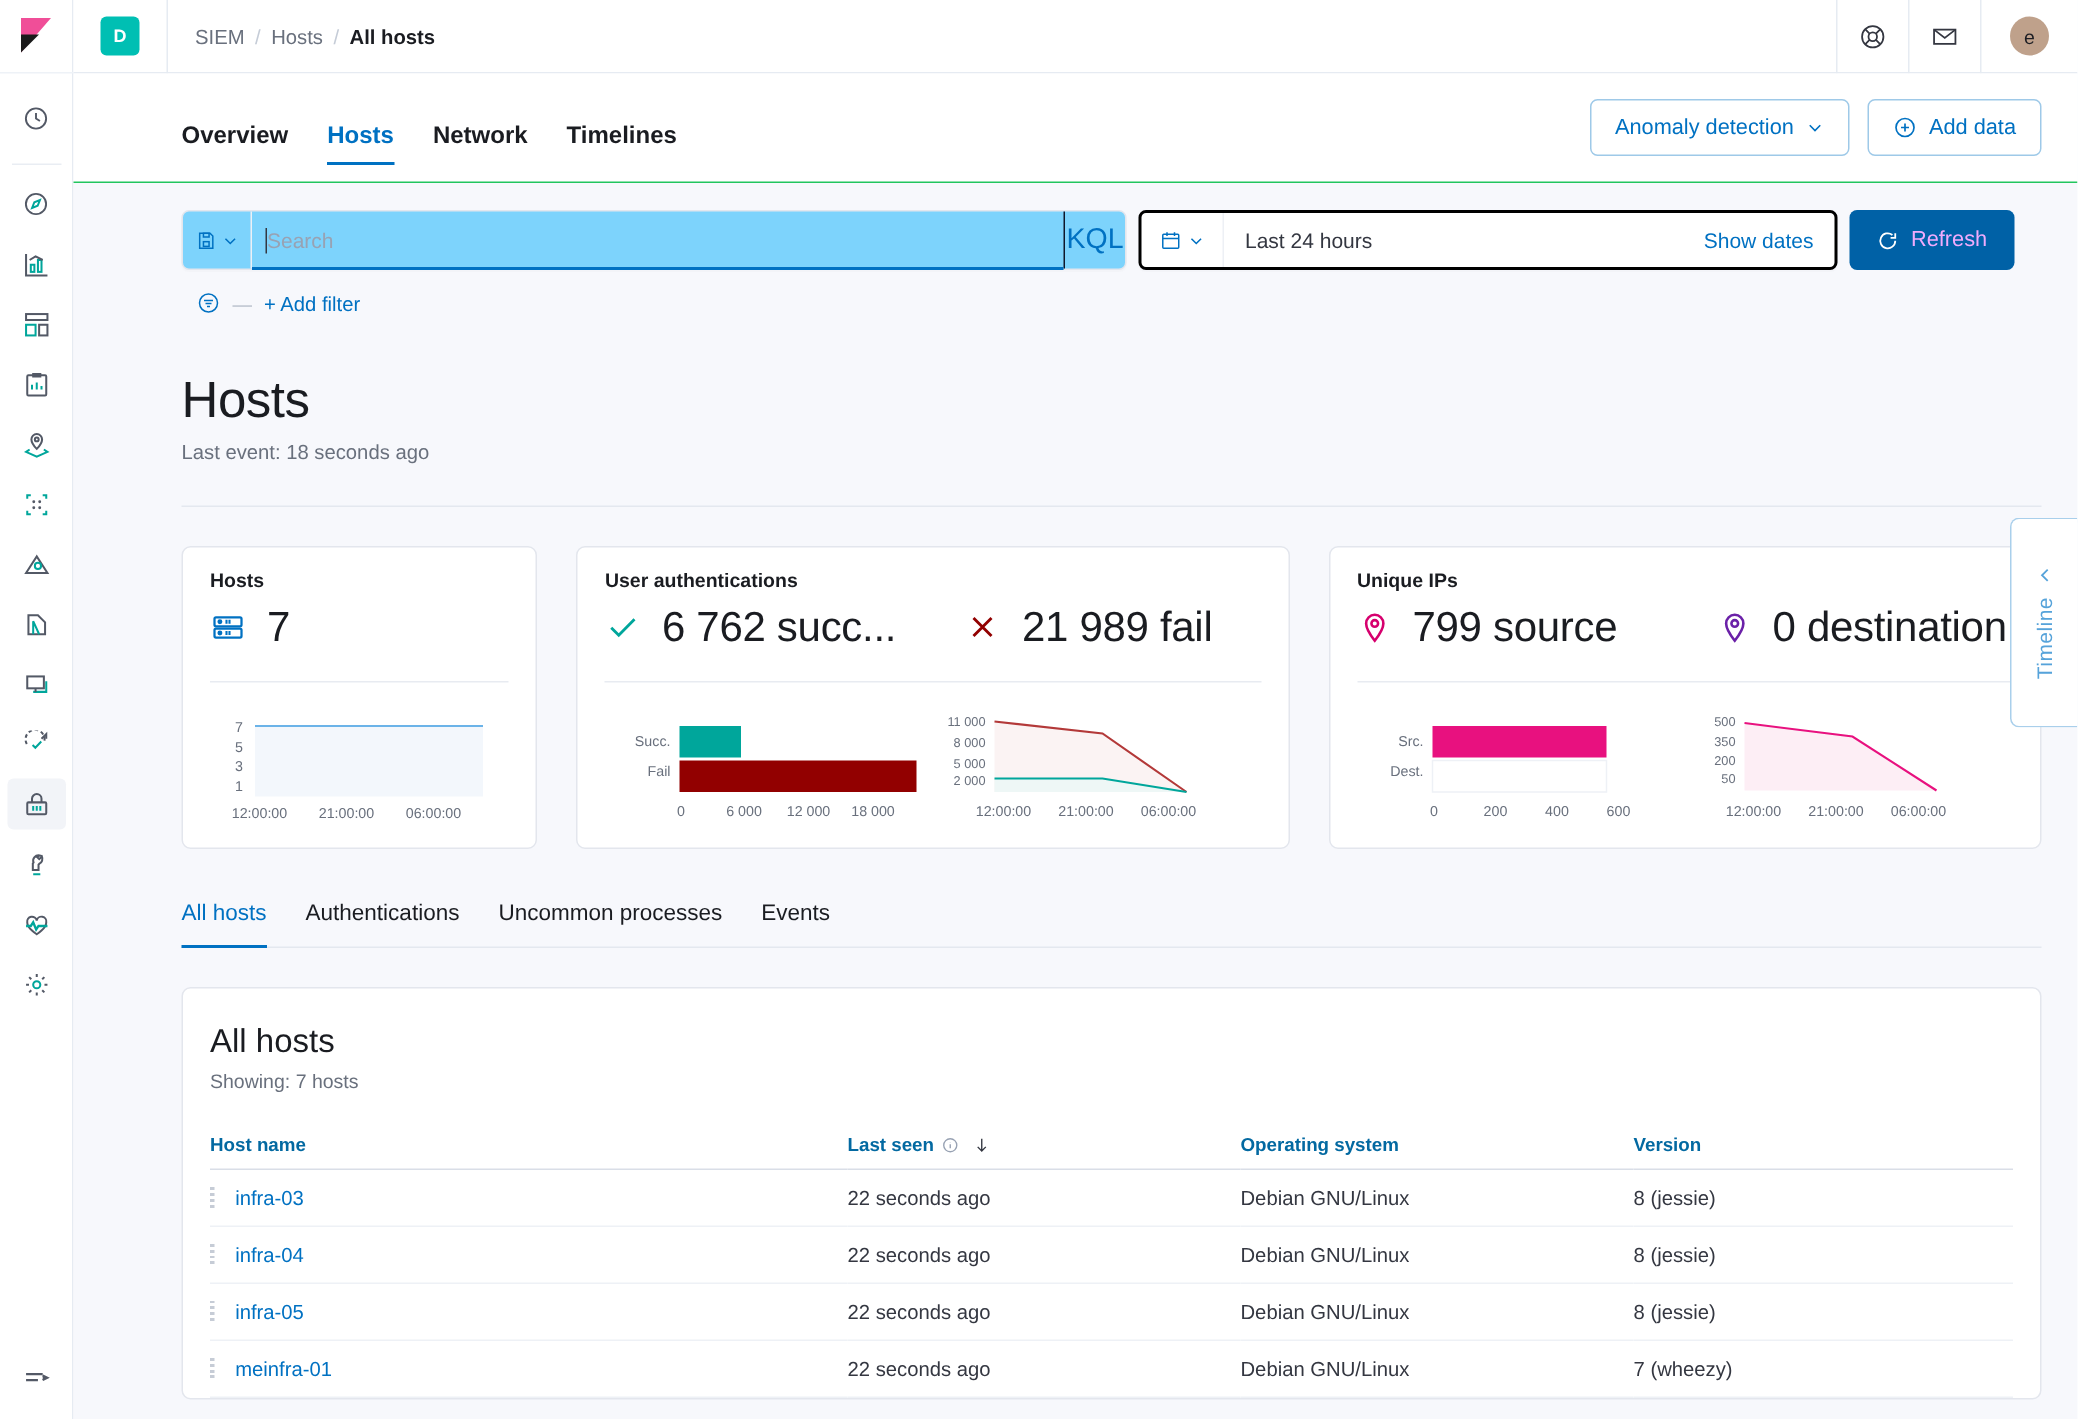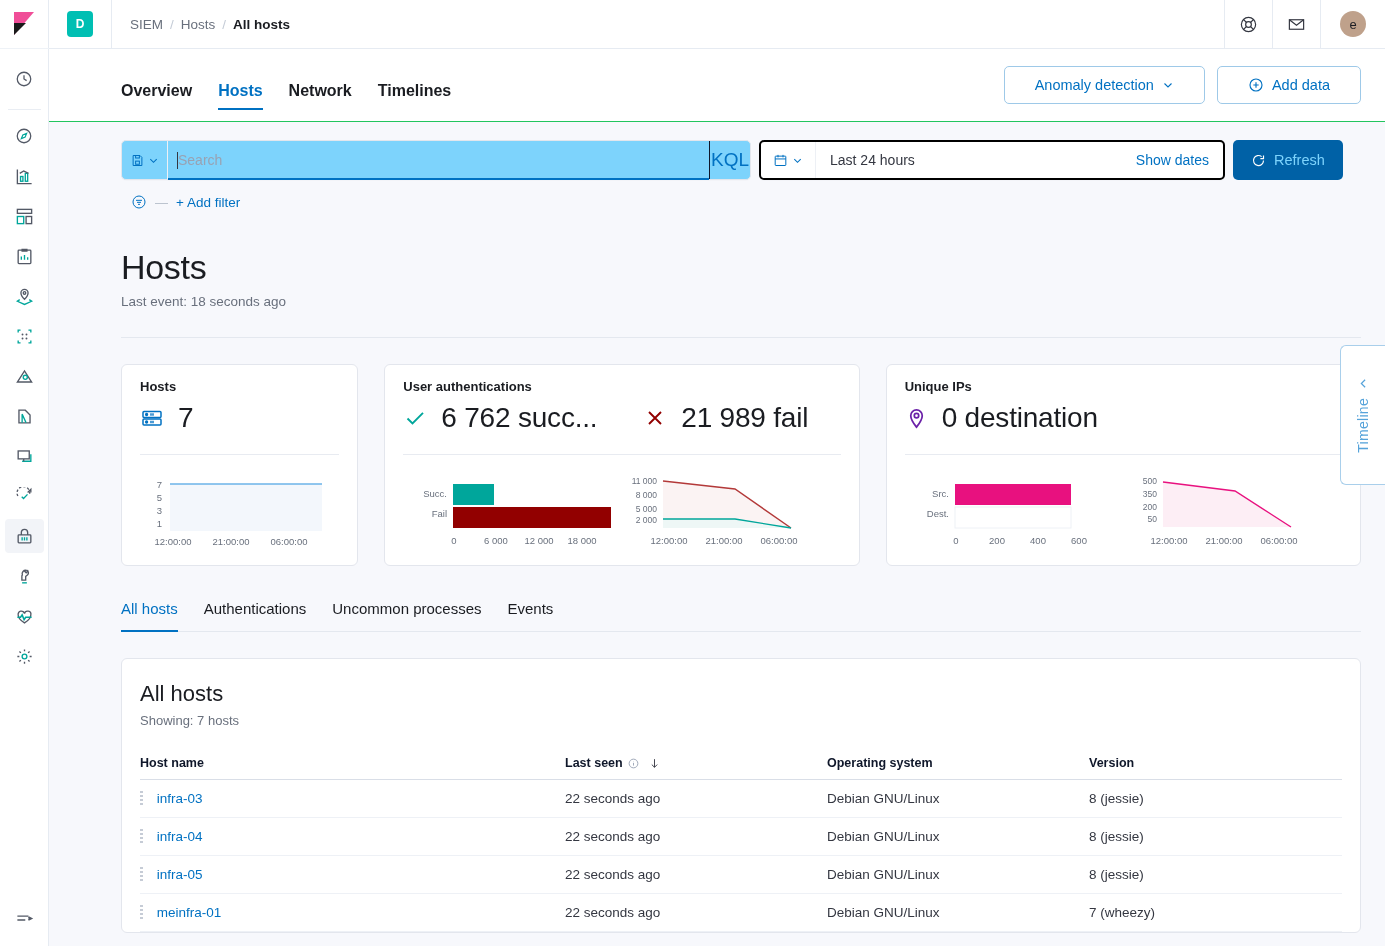--- a/index.html
+++ b/index.html
@@ -88,21 +88,21 @@
   }
   .tab.active { color: #0071c2; }
   .tab.active::after {
     content: ""; position: absolute; left: 0; right: 0; bottom: 12px;
     height: 2px; background: #0071c2;
   }
   .hdr-actions { margin-left: auto; display: flex; gap: 12px; align-items: center; }
   .btn-outline {
     height: 38px; border: 1px solid #9ec9e8; border-radius: 5px;
     color: #0071c2; background: #fff; font-size: 14.5px;
-    display: flex; align-items: center; gap: 8px; padding: 0 30px;
+    display: flex; align-items: center; gap: 8px; padding: 0 16px;
     cursor: pointer; font-family: inherit; white-space: nowrap;
   }
 
   
   .content {
     flex: 1 1 auto; overflow: hidden;
     background: #f7f8fc;
     padding: 0 24px 0 72px;
     position: relative;
   }
@@ -136,21 +136,21 @@
     max-width: 466px; min-width: 0;
     box-shadow: 0 1px 1px rgba(0,0,0,.02);
   }
   .date-prefix {
     width: 55px; display: flex; align-items: center; justify-content: center; gap: 4px;
     border-right: 1px solid #edf0f5; cursor: pointer;
   }
   .date-value { display: flex; align-items: center; padding: 0 14px; font-size: 14px; color: #343741; flex: 1 1 auto; cursor: pointer; }
   .date-show { display: flex; align-items: center; padding: 0 14px; color: #0071c2; font-size: 14px; cursor: pointer; }
   .btn-refresh {
-    height: 40px; background: #0061a6; color: #7dd3fc; border: none; border-radius: 5px;
+    height: 40px; background: #0061a6; color: #f0abfc; border: none; border-radius: 5px;
     display: flex; align-items: center; gap: 8px; padding: 0 18px;
     font-size: 14.5px; font-family: inherit; cursor: pointer; white-space: nowrap;
   }
   .filterrow { display: flex; align-items: center; gap: 8px; padding: 14px 0 0 10px; }
   .filter-dash { color: #b5bdc9; font-size: 13px; }
   .addfilter { color: #0071c2; font-size: 13.5px; cursor: pointer; }
 
   .page-title { font-size: 34px; font-weight: 300; color: #1a1c21; margin-top: 38px; letter-spacing: -0.3px; }
   .page-sub { font-size: 13.5px; color: #69707d; margin-top: 7px; }
   .hr { height: 1px; background: #e4e8ef; margin-top: 28px; }
@@ -185,21 +185,21 @@
 
   
   .panel {
     background: #fff; border: 1px solid #e3e6ed; border-radius: 6px;
     margin-top: 26px; padding: 22px 18px 0;
   }
   .panel-title { font-size: 22px; font-weight: 300; color: #1a1c21; }
   .panel-sub { font-size: 13px; color: #69707d; margin-top: 6px; }
   table.hosts { width: 100%; border-collapse: collapse; margin-top: 28px; }
   table.hosts th {
-    text-align: left; font-size: 12.5px; font-weight: 700; color: #0f172a;
+    text-align: left; font-size: 12.5px; font-weight: 700; color: #0369a1;
     padding: 0 0 9px 0; border-bottom: 1px solid #d9dee7;
   }
   table.hosts td {
     font-size: 13.5px; color: #343741; padding: 11px 0;
     border-bottom: 1px solid #eef1f6;
   }
   .col-host { width: 425px; }
   .col-seen { width: 262px; }
   .col-os { width: 262px; }
   .th-inner { display: flex; align-items: center; gap: 5px; }
@@ -538,20 +538,27 @@
               <text class="axis-lbl" x="54" y="73" text-anchor="middle">12:00:00</text>
               <text class="axis-lbl" x="109" y="73" text-anchor="middle">21:00:00</text>
               <text class="axis-lbl" x="164" y="73" text-anchor="middle">06:00:00</text>
             </svg>
           </div>
         </div>
 
         <div class="card card-ips">
           <div class="card-title">Unique IPs</div>
           <div class="stat-row">
+            <div class="stat-group" style="width:240px">
+              <svg width="23" height="23" viewBox="0 0 24 24" fill="none" stroke="#d6006e" stroke-width="1.8">
+                <path d="M12 3a6 6 0 016 6c0 4.3-6 12-6 12S6 13.3 6 9a6 6 0 016-6z"></path>
+                  <circle cx="12" cy="9" r="2.3"></circle>
+              </svg>
+              <span class="stat-val">799 source</span>
+            </div>
             <div class="stat-group">
               <svg width="23" height="23" viewBox="0 0 24 24" fill="none" stroke="#6b21a8" stroke-width="1.8">
                 <path d="M12 3a6 6 0 016 6c0 4.3-6 12-6 12S6 13.3 6 9a6 6 0 016-6z"></path>
                   <circle cx="12" cy="9" r="2.3"></circle>
               </svg>
               <span class="stat-val">0 destination</span>
             </div>
           </div>
           <div class="card-divider"></div>
           <div class="card-charts">

